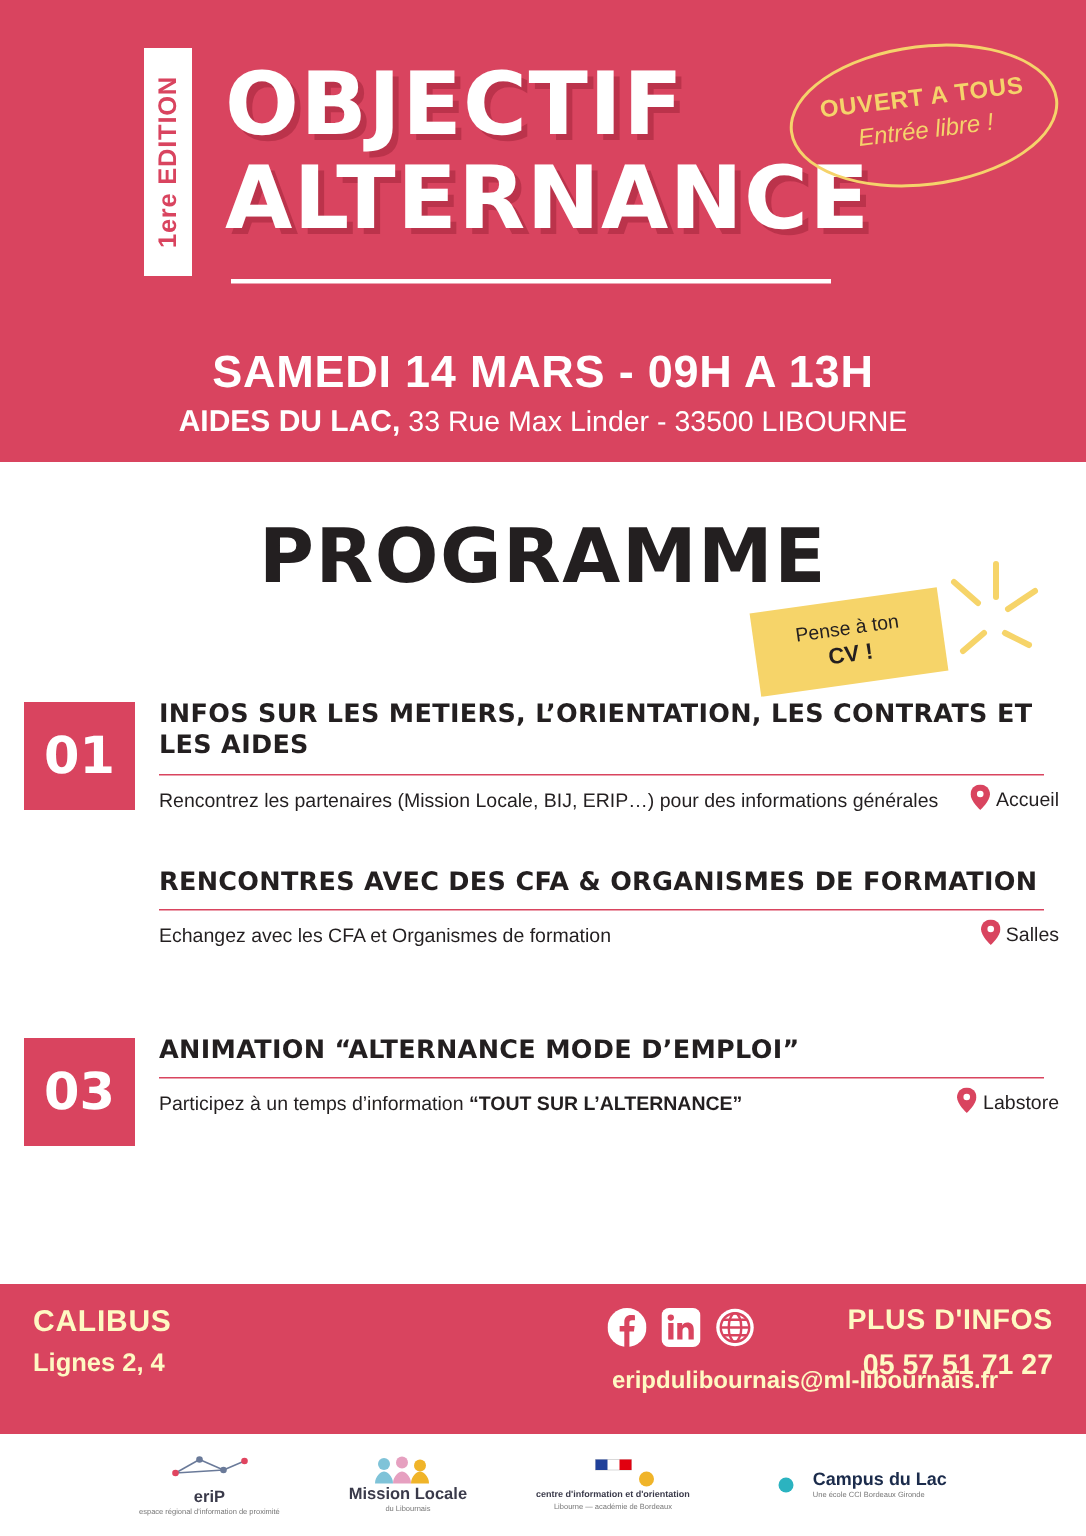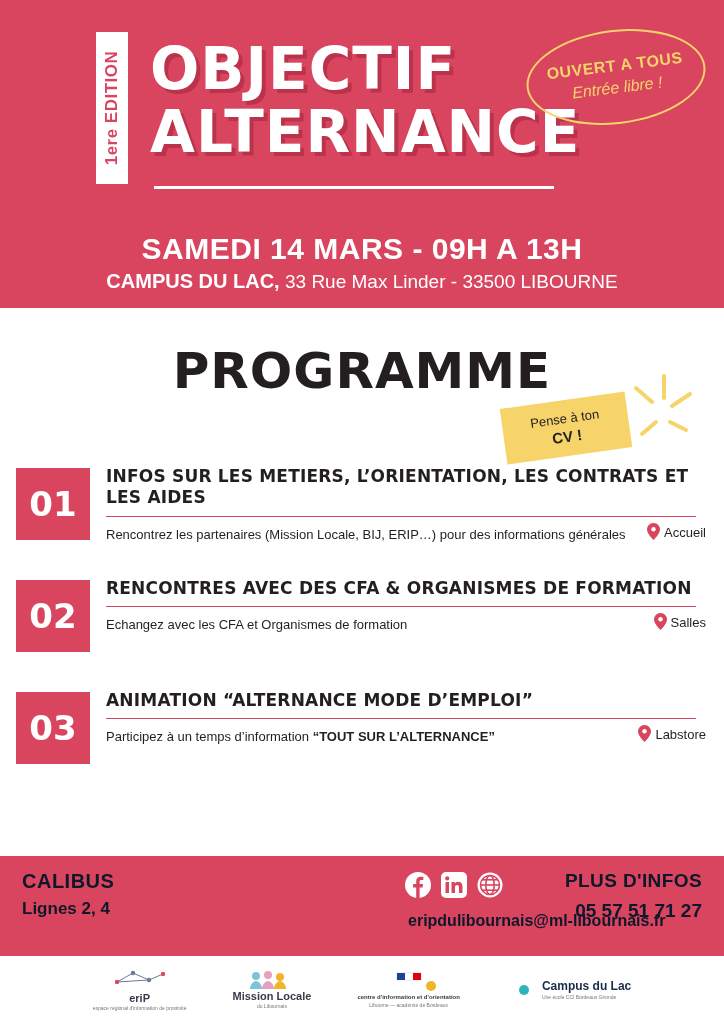--- a/index.html
+++ b/index.html
@@ -178,21 +178,21 @@
     display: flex; align-items: center; gap: 10px;
     margin-top: 8px;
   }
   .arrow-line .txt { font-size: 14px; font-weight: bold; color: #231f20; }
 
   
   .footer {
     position: relative;
     width: 724px; height: 100px;
     background: #d9445f;
-    color: #0f172a;
+    color: #fef9c3;
   }
   .f-left { position: absolute; left: 22px; top: 14px; }
   .f-left .t1 { font-size: 20px; font-weight: bold; letter-spacing: 0.5px; }
   .f-left .t2 { font-size: 17px; font-weight: bold; margin-top: 6px; }
   .f-left .t3 { font-size: 15px; margin-top: 5px; }
   .f-center { position: absolute; left: 405px; top: 16px; display:flex; gap:10px; }
   .soc { width: 26px; height: 26px; }
   .f-mail {
     position: absolute; left: 408px; top: 56px;
     font-size: 16px; font-weight: bold;
@@ -235,21 +235,21 @@
     <div class="title-rule"></div>
 
     <div class="ouvert-bubble">
       <div class="l1">OUVERT A TOUS</div>
       <div class="l2">Entrée libre !</div>
     </div>
 
     <div class="date-line">SAMEDI 14 MARS - 09H A 13H</div>
 
     <div class="venue-line">
-      <b>CAMPUS DU LAC,</b><span> 33 Rue Max Linder - 33500 LIBOURNE</span>
+      <b>AIDES DU LAC,</b><span> 33 Rue Max Linder - 33500 LIBOURNE</span>
     </div>
   </div>
 
   <div class="programme-wrap">
 
     <div class="programme-title">PROGRAMME</div>
 
     <svg class="spark" viewBox="0 0 70 90">
       <g stroke="#f6d469" stroke-width="4" stroke-linecap="round" fill="none">
         <line x1="36" y1="12" x2="36" y2="34"></line>
@@ -279,21 +279,20 @@
                 <path d="M6.5 0C2.9 0 0 2.9 0 6.5C0 11 6.5 17 6.5 17S13 11 13 6.5C13 2.9 10.1 0 6.5 0Z" fill="#d9445f"></path>
                 <circle cx="6.5" cy="6.3" r="2.2" fill="#ffffff"></circle>
               </svg>
               <span>Accueil</span>
             </span>
           </div>
         </div>
       </div>
 
       <div class="row">
-        <div class="num-box">02</div>
         <div class="row-body">
           <div class="row-title">RENCONTRES AVEC DES CFA &amp; ORGANISMES DE FORMATION</div>
           <div class="row-rule"></div>
           <div style="position:relative;">
             <span class="row-desc">Echangez avec les CFA et Organismes de formation</span>
             <span class="loc" style="top:-2px;">
               <svg class="pin" viewBox="0 0 13 17">
                 <path d="M6.5 0C2.9 0 0 2.9 0 6.5C0 11 6.5 17 6.5 17S13 11 13 6.5C13 2.9 10.1 0 6.5 0Z" fill="#d9445f"></path>
                 <circle cx="6.5" cy="6.3" r="2.2" fill="#ffffff"></circle>
               </svg>

